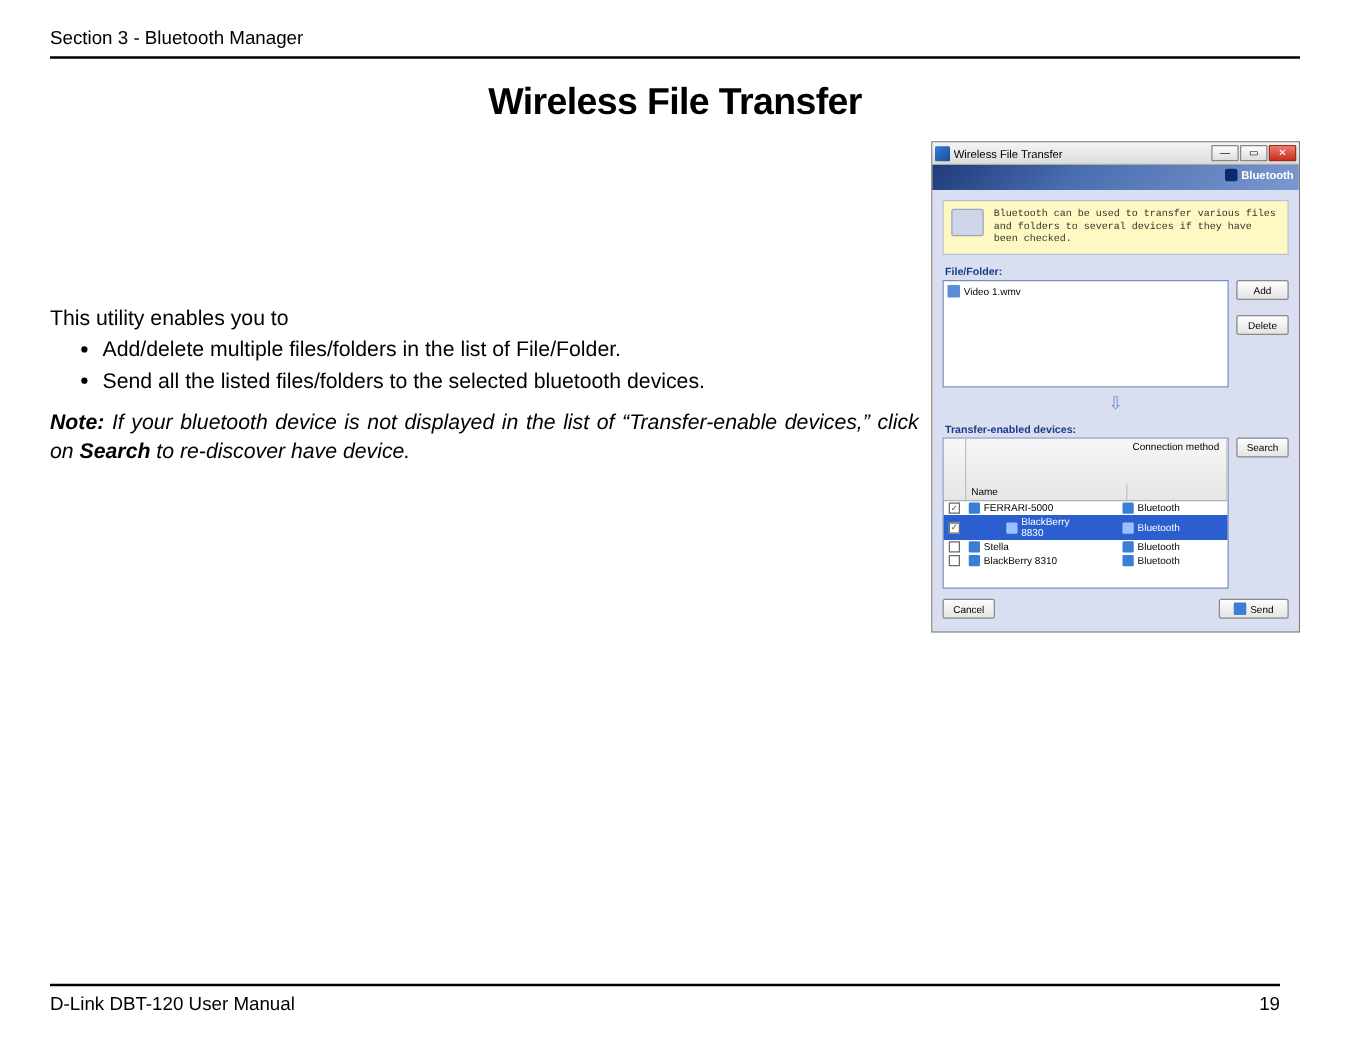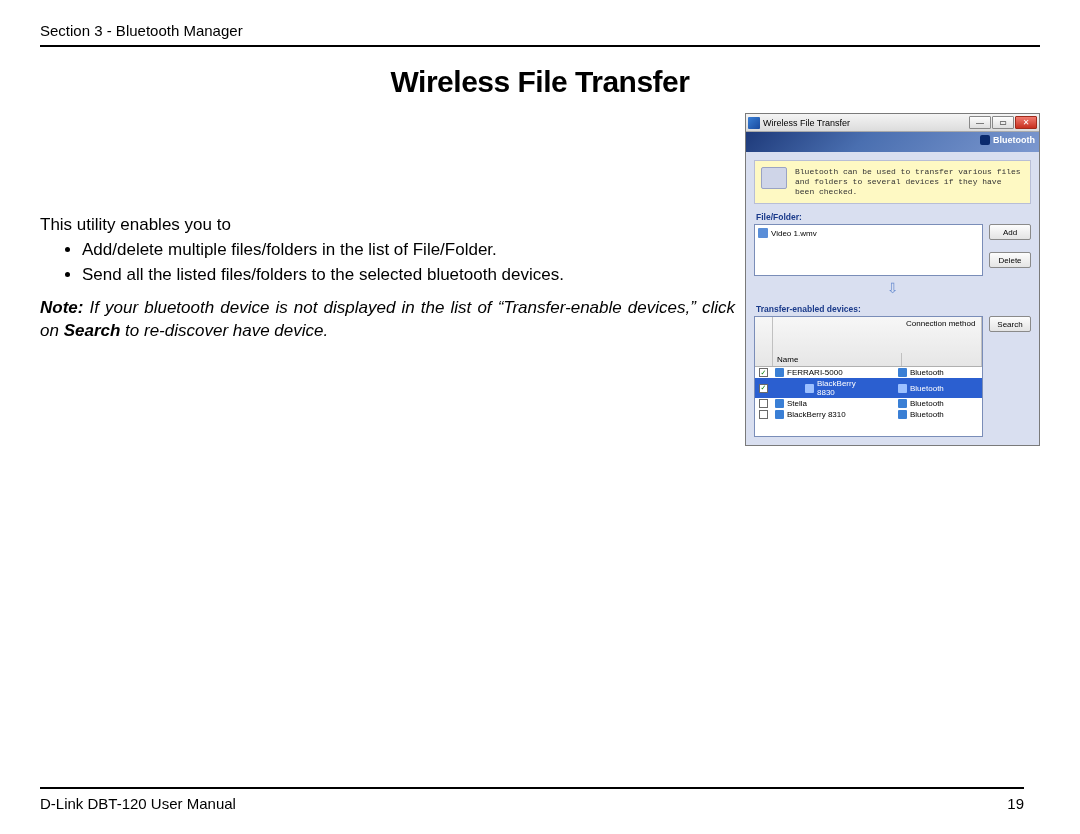--- a/index.html
+++ b/index.html
@@ -130,21 +130,21 @@
   }
   .section-label {
     font-size: 8.5px;
     color: #1a3a8a;
     font-weight: bold;
     margin: 8px 0 2px 2px;
   }
   .filebox {
     background: #fff;
     border: 1px solid #7a8db8;
-    height: 52px;
+    height: 86px;
     padding: 3px;
     overflow: hidden;
   }
   .file-item { display: flex; align-items: center; gap: 3px; font-size: 8px; }
   .file-item .fi-icon { width:10px; height:10px; background:#5a8ed8; border-radius:1px; }
   .btn {
     width: 42px;
     height: 16px;
     font-size: 8px;
     background: linear-gradient(#fdfdfd,#e4e4e4);
@@ -327,20 +327,27 @@
                   <span>Bluetooth</span>
                 </span>
               </div>
             </div>
         </div>
         <div>
           <div class="btn">Search</div>
         </div>
       </div>
 
+      <div class="bottom-bar">
+        <div class="btn">Cancel</div>
+        <div class="btn send-btn">
+          <span class="mini-icon"></span>
+          <span>Send</span>
+        </div>
+      </div>
     </div>
   </div>
 </div>
 
 <div class="footer">
   <span>D-Link DBT-120 User Manual</span>
   <span>19</span>
 </div>
 
 </body></html>

